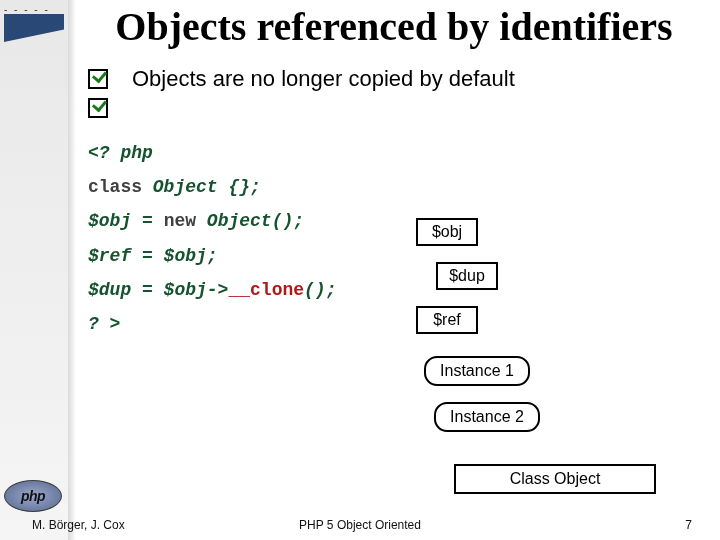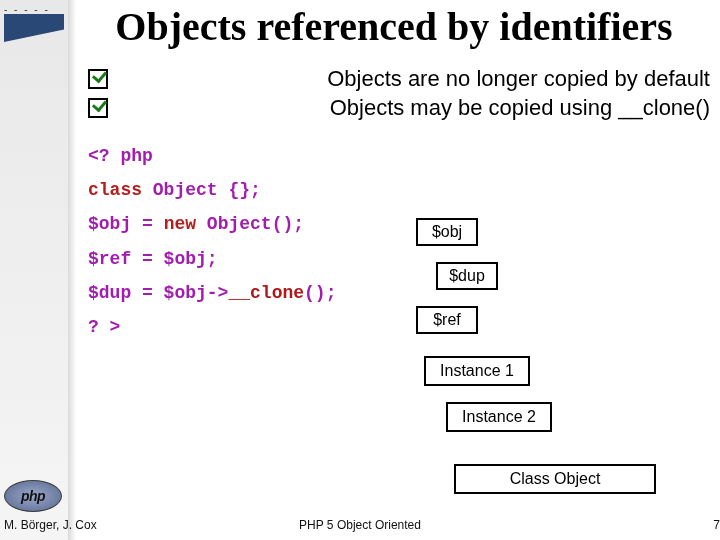--- a/index.html
+++ b/index.html
@@ -6,39 +6,39 @@
   html, body { width: 720px; height: 540px; font-family: Verdana, Geneva, sans-serif; background: #fff; overflow: hidden; }
   .slide { position: relative; width: 720px; height: 540px; background: #fff; }
   .sidebar { position: absolute; left: 0; top: 0; width: 68px; height: 540px; background: linear-gradient(180deg, #e8e8e8 0%, #f5f5f5 100%); border-right: none; }
   .sidebar::before { content: ""; position: absolute; left: 68px; top: 0; width: 8px; height: 540px; background: linear-gradient(90deg, rgba(0,0,0,0.15), rgba(0,0,0,0)); }
   .corner-boat { position: absolute; left: 0; top: 0; width: 68px; height: 48px; }
   .corner-boat .water { position: absolute; left: 4px; top: 4px; letter-spacing: 2px; font-size: 10px; color: #333; }
   .corner-boat .hull { position: absolute; left: 4px; top: 14px; width: 60px; height: 28px; background: #2a4876; clip-path: polygon(0 0, 100% 0, 100% 55%, 0 100%); }
   .main { position: absolute; left: 78px; top: 0; right: 10px; bottom: 0; }
   .title { font-family: Georgia, 'Times New Roman', serif; font-size: 40px; text-align: center; color: #000; margin-top: 6px; line-height: 1.05; }
   .bullets { margin-top: 18px; margin-left: 10px; }
-  .bullet { display: flex; align-items: flex-start; gap: 24px; margin-bottom: 3px; justify-content: space-between; }
+  .bullet { display: flex; align-items: flex-start; gap: 24px; margin-bottom: 3px; }
   .check { width: 20px; height: 20px; border: 2px solid #000; position: relative; flex: 0 0 20px; margin-top: 3px; }
   .check::after { content: ""; position: absolute; left: 3px; top: 0px; width: 10px; height: 6px; border-left: 3px solid #1a7a1a; border-bottom: 3px solid #1a7a1a; transform: rotate(-50deg); }
   .bullet-text { font-size: 22px; color: #000; }
   .code-area { position: relative; margin-top: 18px; margin-left: 10px; font-family: "Courier New", monospace; font-size: 18px; font-weight: bold; line-height: 1.9; }
   .code-line { white-space: pre; }
-  .kw { color: #b91c1c; }
+  .kw { color: #404040; }
   .special { color: #b01818; }
-  .black { color: #a21caf; }
+  .black { color: #14532d; font-style: italic; }
   .diagram { position: absolute; right: 30px; top: 218px; width: 280px; }
   .drow { display: flex; gap: 16px; justify-content: flex-start; flex-direction: column; }
   .dbox { border: 2px solid #000; background: #fff; font-family: Arial, sans-serif; font-size: 16px; font-weight: normal; display: flex; align-items: center; justify-content: center; }
   .small { width: 62px; height: 28px; }
-  .med { width: 106px; height: 30px; }
+  .med { width: 106px; height: 30px; border-radius: 13px; }
   .wide { width: 202px; height: 30px; }
   .drow1 { margin-left: 6px; }
   .drow2 { margin-top: 22px; }
   .drow3 { margin-top: 32px; margin-left: 16px; }
-  .footer { position: absolute; left: 0; right: 0; bottom: 8px; display: flex; justify-content: space-between; align-items: flex-start; font-size: 12px; color: #111; padding: 0 0; }
+  .footer { position: absolute; left: 0; right: 0; bottom: 8px; display: flex; justify-content: space-between; align-items: flex-start; font-size: 12px; color: #111; padding: 0 28px; }
   .footer-left { padding-left: 4px; }
   .footer-center { position: absolute; left: 50%; transform: translateX(-50%); }
   .footer-right { }
   .php-logo { position: absolute; left: 4px; bottom: 24px; width: 58px; height: 36px; }
   .php-logo .ellipse { width: 58px; height: 32px; border-radius: 50%; background: radial-gradient(ellipse at center, #9aa8c9 0%, #6a7aa0 70%, #3e4d72 100%); border: 1px solid #3a3a3a; display:flex; align-items:center; justify-content:center; }
   .php-logo .ellipse span { font-family: Arial, sans-serif; font-weight: bold; font-size: 14px; color: #111; font-style: italic; letter-spacing: -0.5px; }
 </style>
 </head>
 <body>
 
@@ -59,21 +59,20 @@
   <div class="main">
     <h1 class="title">Objects  referenced by identifiers</h1>
 
     <div class="bullets">
       <div class="bullet">
         <div class="check"></div>
         <div class="bullet-text">Objects are no longer copied by default</div>
       </div>
       <div class="bullet">
         <div class="check"></div>
-        <div class="bullet-text">Objects may be copied using __clone()</div>
       </div>
     </div>
 
     <div class="code-area">
       <div class="code-line black">&lt;? php</div>
       <div class="code-line"><span class="kw">class</span><span class="black"> Object {};</span></div>
       <div class="code-line"><span class="black">$obj = </span><span class="kw">new</span><span class="black"> Object();</span></div>
       <div class="code-line black">$ref = $obj;</div>
       <div class="code-line"><span class="black">$dup = $obj-&gt;</span><span class="special">__clone</span><span class="black">();</span></div>
       <div class="code-line black">? &gt;</div>
@@ -81,21 +80,21 @@
   </div>
 
   <div class="diagram">
     <div class="drow drow1">
       <div class="dbox small">$obj</div>
       <div class="dbox small" style="margin-left:20px">$dup</div>
       <div class="dbox small">$ref</div>
     </div>
     <div class="drow drow2">
       <div class="dbox med" style="margin-left:14px">Instance 1</div>
-      <div class="dbox med" style="margin-left:36px">Instance 2</div>
+      <div class="dbox med" style="margin-left:24px">Instance 2</div>
     </div>
     <div class="drow drow3">
       <div class="dbox wide" style="margin-left:28px">Class Object</div>
     </div>
   </div>
 
   <div class="footer">
     <div class="footer-left">M. Börger, J. Cox</div>
     <div class="footer-center">PHP 5 Object Oriented</div>
     <div class="footer-right">7</div>

